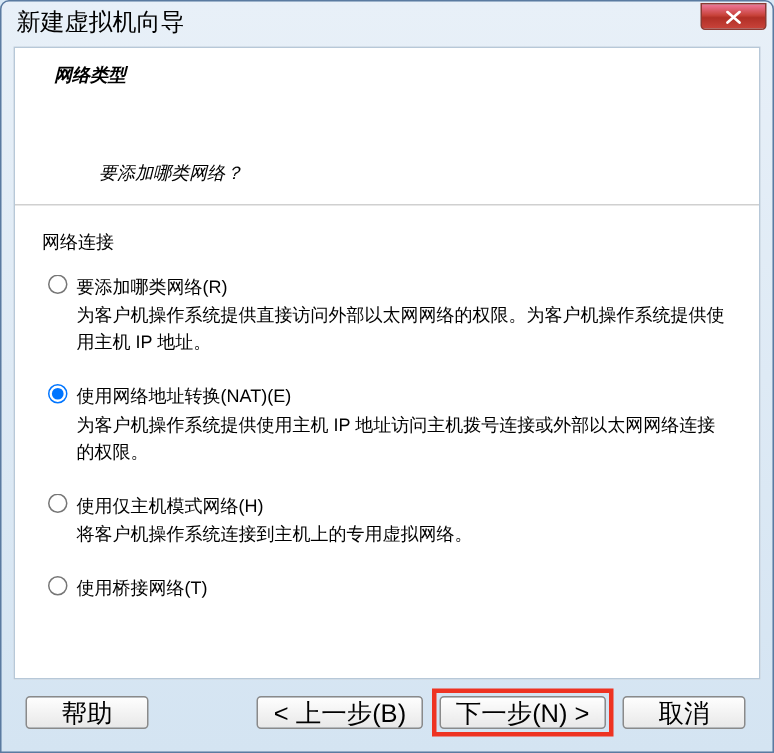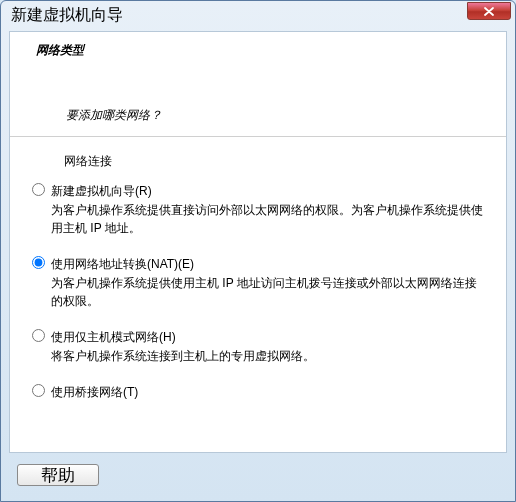--- a/index.html
+++ b/index.html
@@ -68,21 +68,20 @@
   .header-sub {
     padding-left: 56px;
     padding-top: 4px;
     margin-top: 44px;
   }
   .body {
     padding: 16px 18px;
   }
   .section-label {
     margin-bottom: 12px;
-    margin-left: 36px;
   }
   .option {
     margin-bottom: 18px;
     display: flex;
     align-items: flex-start;
   }
   .option input[type=radio] {
     margin: 1px 6px 0 4px;
   }
   .option-text {
@@ -152,21 +151,21 @@
       <div class="header-title">网络类型</div>
       <div class="header-sub">要添加哪类网络？</div>
     </div>
 
     <div class="body">
       <div class="section-label">网络连接</div>
 
       <label class="option">
         <input type="radio" name="net" style="">
         <span class="option-text">
-          <span class="option-label">新建虚拟机向导(R)</span>
+          <span class="option-label">要添加哪类网络(R)</span>
           <span class="option-desc">为客户机操作系统提供直接访问外部以太网网络的权限。为客户机操作系统提供使用主机 IP 地址。</span>
         </span>
       </label>
 
       <label class="option">
         <input type="radio" name="net" checked="" style="">
         <span class="option-text">
           <span class="option-label">使用网络地址转换(NAT)(E)</span>
           <span class="option-desc">为客户机操作系统提供使用主机 IP 地址访问主机拨号连接或外部以太网网络连接的权限。</span>
         </span>
@@ -185,15 +184,22 @@
         <span class="option-text">
           <span class="option-label">使用桥接网络(T)</span>
         </span>
       </label>
 
     </div>
   </div>
 
   <div class="footer">
     <button class="btn">帮助</button>
+    <div class="footer-right">
+      <button class="btn">&lt; 上一步(B)</button>
+      <span class="highlight-frame">
+        <button class="btn">下一步(N) &gt;</button>
+      </span>
+      <button class="btn">取消</button>
+    </div>
   </div>
 
 </div>
 
 </body></html>

